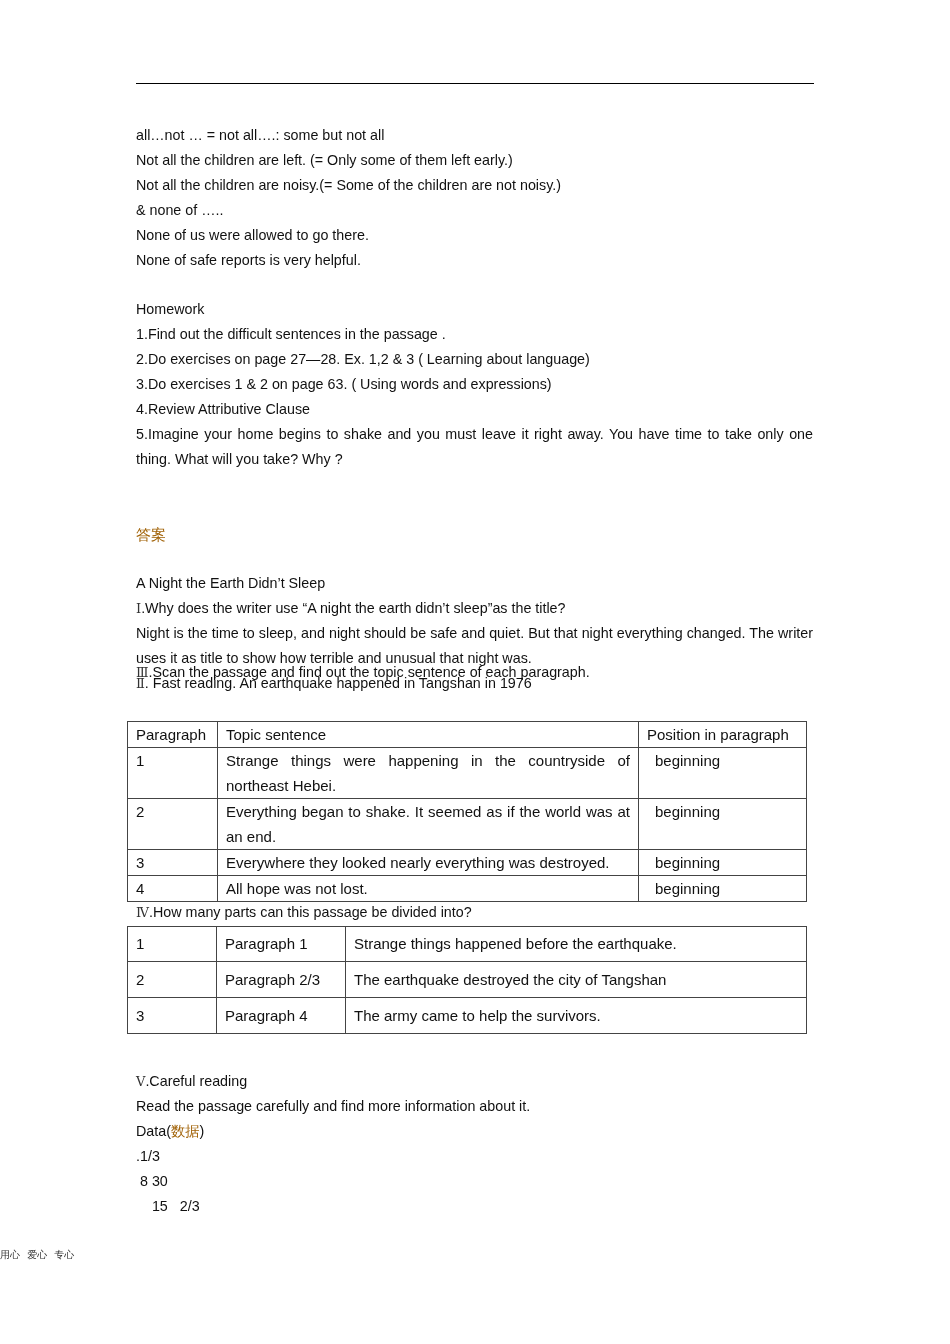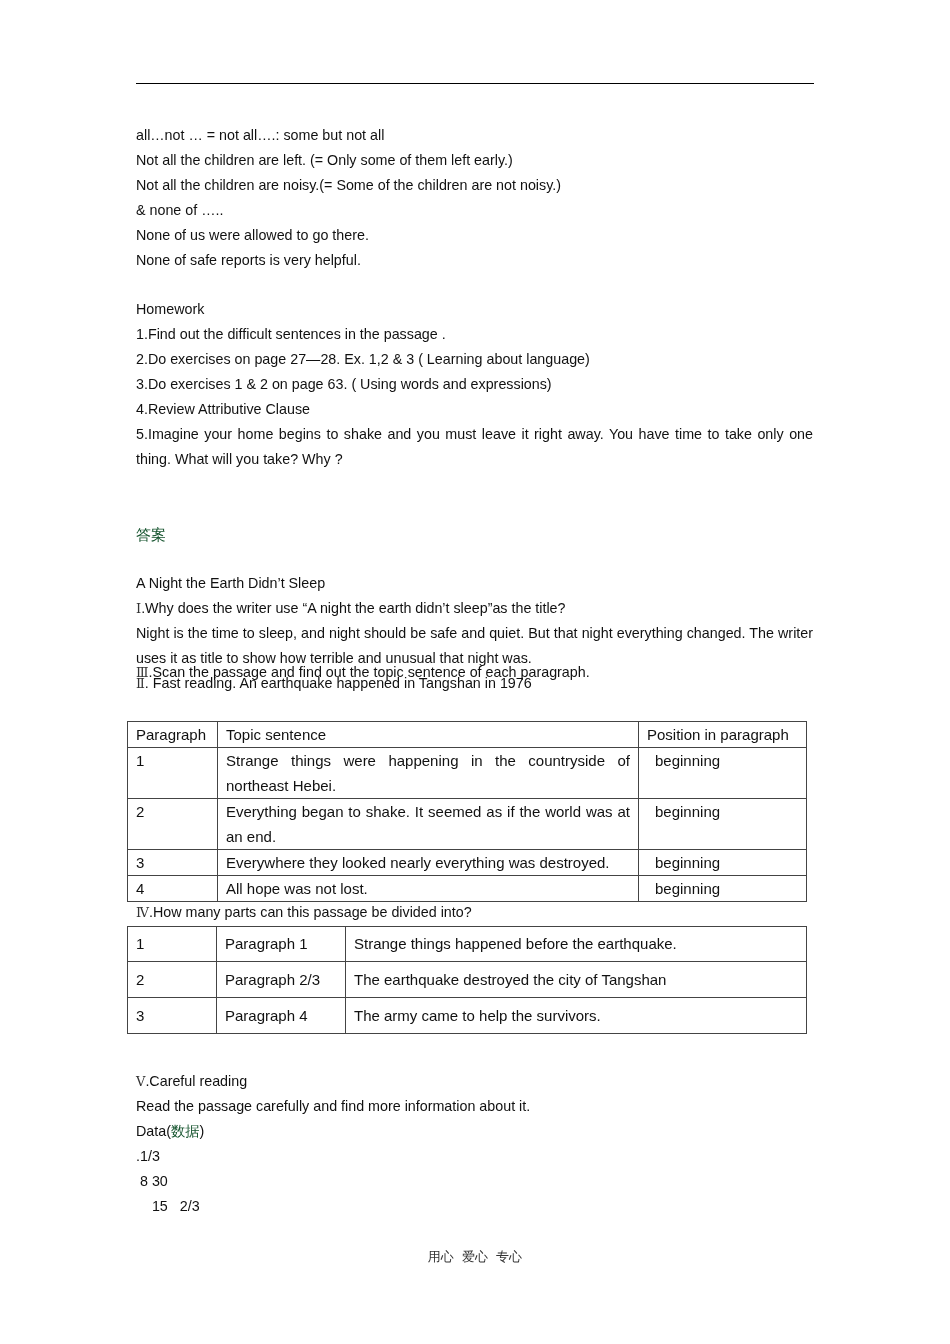--- a/index.html
+++ b/index.html
@@ -13,35 +13,35 @@
       border-top: 1.5px solid #000;
     }
     .line {
       position: absolute; left: 136px; font-size: 14.3px; line-height: 25px;
       white-space: nowrap; letter-spacing: 0;
     }
     .para {
       position: absolute; left: 136px; width: 677px; font-size: 14.3px;
       line-height: 25px; text-align: justify;
     }
-    .cjk { font-family: "DejaVu Serif", "Liberation Serif", serif; color: #14532d; }
+    .cjk { font-family: "DejaVu Serif", "Liberation Serif", serif; color: #a16207; }
     .roman { font-family: "DejaVu Serif", "Liberation Serif", serif; font-size: 13px; color: #333; }
     table.doc {
       position: absolute; border-collapse: collapse; font-size: 15px;
       table-layout: fixed;
     }
     table.doc td {
       border: 1px solid #444; vertical-align: top; padding: 0 8px;
       line-height: 25px;
     }
     table.t1 td.just { text-align: justify; }
     table.t2 td { vertical-align: middle; line-height: 20px; }
     .footer {
-      position: absolute; left: 0; width: 950px; top: 1248px; text-align: center;
-      font-size: 13px; color: #333;
+      position: absolute; left: 0; width: 950px; top: 1248px; text-align: left;
+      font-size: 10px; color: #333;
       font-family: "DejaVu Serif", "Liberation Serif", serif; word-spacing: 4px;
     }
   </style>
 </head>
 <body>
 
 <div class="header-rule"></div>
 
 <div class="line" style="top:123px">all…not … = not all….: some but not all</div>
 <div class="line" style="top:148px">Not all the children are left. (= Only some of them left early.)</div>

